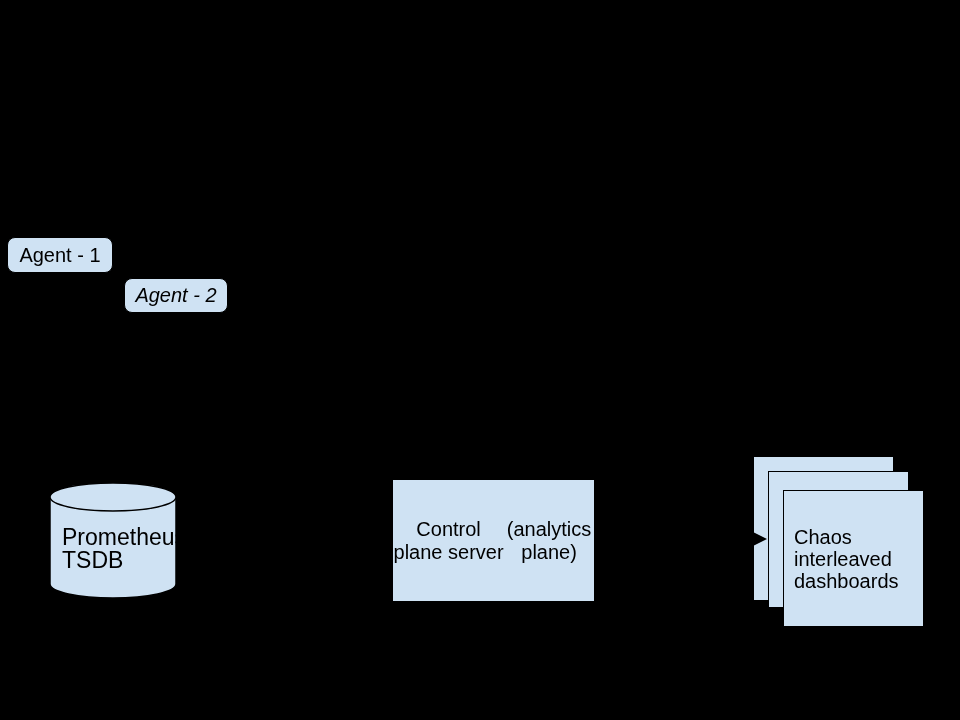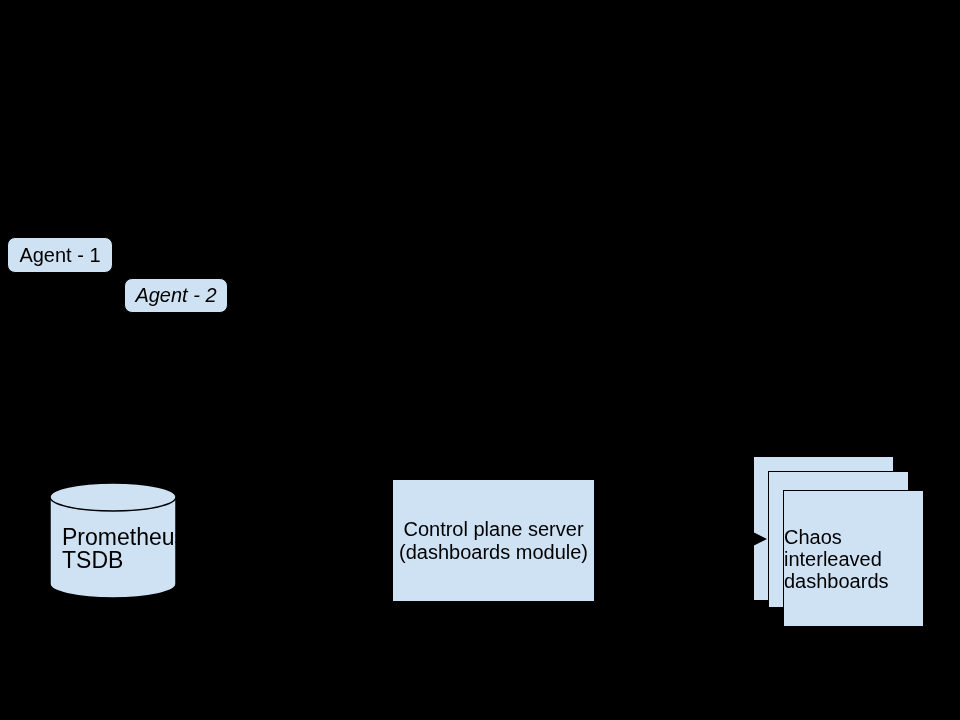--- a/index.html
+++ b/index.html
@@ -51,37 +51,37 @@
   #tsdb-label span { display: block; }
 
   
   #control-plane {
     left: 393px;
     top: 480px;
     width: 201px;
     height: 121px;
     border: none;
     display: flex;
-    flex-direction: column;
     align-items: center;
     justify-content: center;
     text-align: center;
     font-size: 20px;
     line-height: 23px;
   }
   #control-plane span { display: block; }
 
   
   #dash-card-back  { left: 753px; top: 456px; width: 141px; height: 145px; }
   #dash-card-mid   { left: 768px; top: 471px; width: 141px; height: 137px; }
   #dash-card-front {
     left: 783px; top: 490px; width: 141px; height: 137px;
     display: flex;
     flex-direction: column;
     justify-content: center;
+    padding-left: 10px;
     font-size: 20px;
     line-height: 22px;
   }
   #dash-card-front span { display: block; }
 
   
   #flow-arrow {
     position: absolute;
     left: 594px;
     top: 530px;
@@ -103,21 +103,21 @@
     <path d="M1,15 L1,102 A63,14 0 0 0 127,102 L127,15 A63,14 0 0 0 1,15 Z" stroke="#000000" stroke-width="1.5" fill="#cfe2f3"></path>
     <ellipse cx="64" cy="15" rx="63" ry="14" stroke="#000000" stroke-width="1.5" fill="#cfe2f3"></ellipse>
   </svg>
   <div id="tsdb-label">
     <span>Prometheus</span>
     <span>TSDB</span>
   </div>
 
   <div class="node" id="control-plane">
     <span>Control plane server</span>
-    <span>(dashboards module)</span>
+    <span>(analytics plane)</span>
   </div>
 
   <div class="node" id="dash-card-back"></div>
 
   <svg id="flow-arrow" width="176" height="18" viewBox="0 0 176 18">
     <line x1="0" y1="9" x2="160" y2="9" stroke="#000000" stroke-width="2"></line>
     <polygon points="159,2 173,9 159,16" fill="#000000"></polygon>
   </svg>
 
   <div class="node" id="dash-card-mid"></div>

